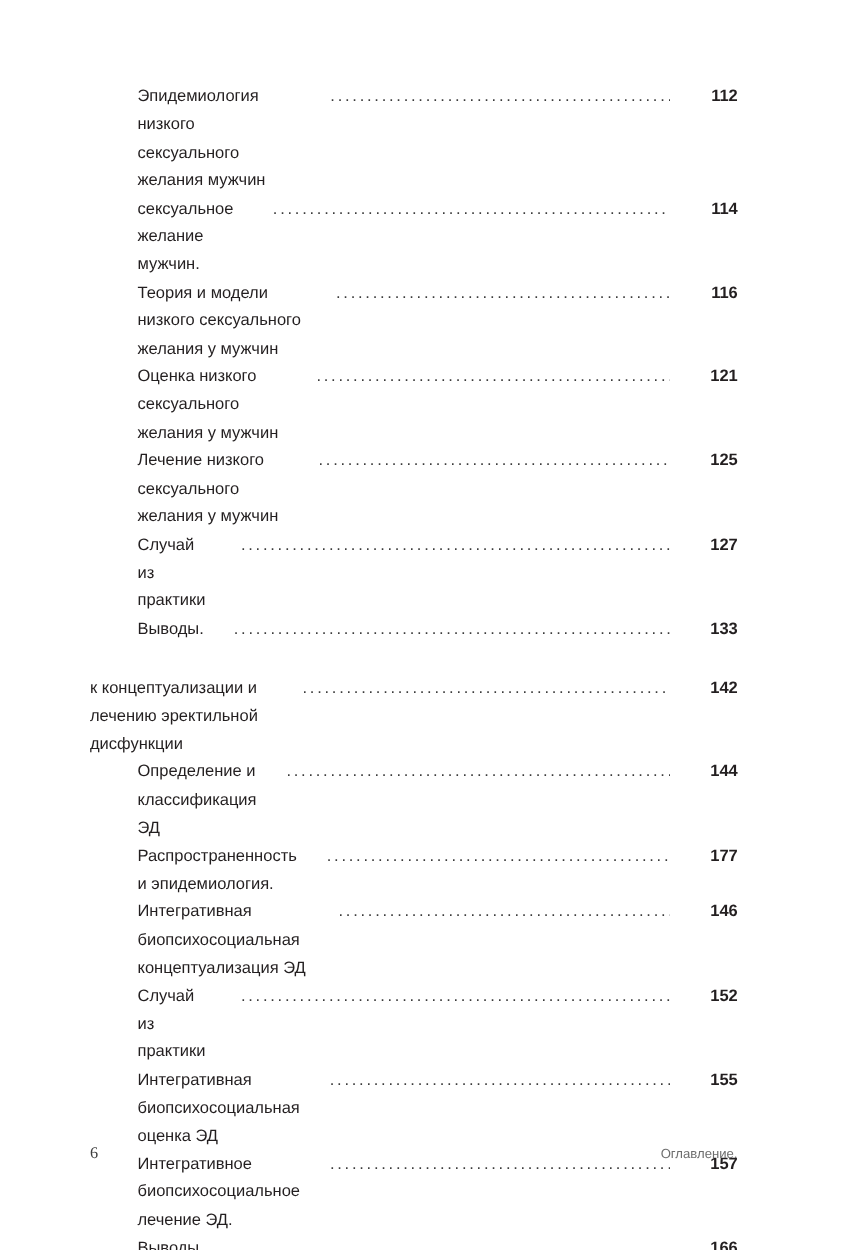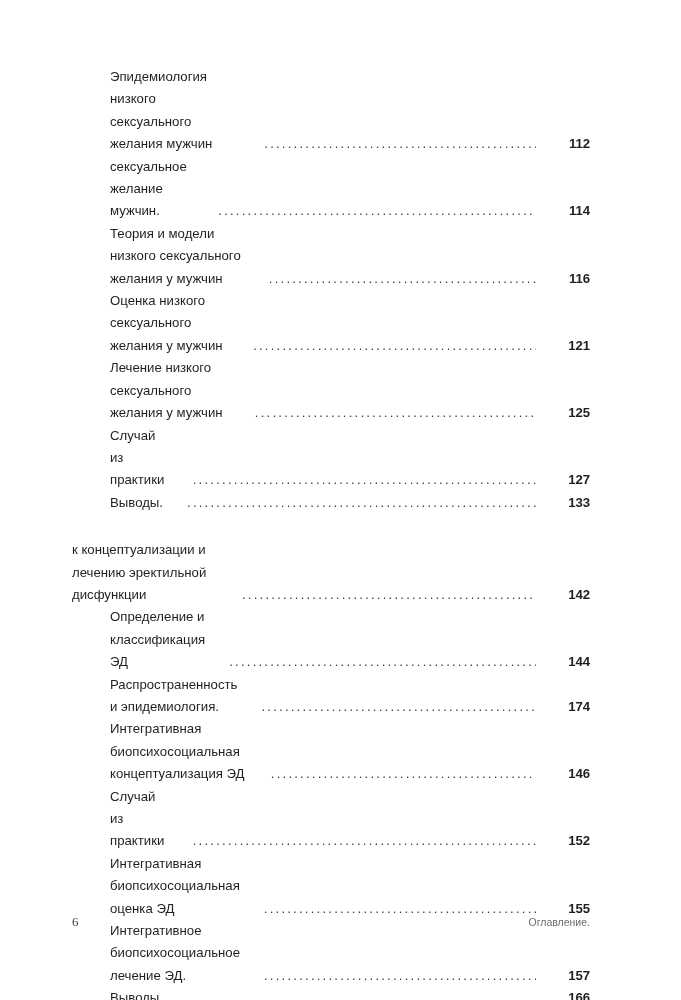--- a/index.html
+++ b/index.html
@@ -43,21 +43,20 @@
   .entry {
     display: block;
     font-size: 13.2px;
     line-height: 22.4px;
     color: #231f20;
     position: relative;
   }
 
   .entry-inner {
     display: flex;
-    align-items: flex-end;
     width: 100%;
     gap: 20px;
   }
 
   .entry-label {
     flex: 0 1 auto;
     white-space: normal;
   }
 
   .leader {
@@ -204,21 +203,21 @@
           <div class="entry-inner">
             <span class="entry-label">Определение и классификация ЭД</span>
             <span class="leader">........................................................................................................................</span>
             <span class="entry-page">144</span>
           </div>
         </div>
         <div class="entry sub">
           <div class="entry-inner">
             <span class="entry-label">Распространенность и эпидемиология.</span>
             <span class="leader">........................................................................................................................</span>
-            <span class="entry-page">174</span>
+            <span class="entry-page">177</span>
           </div>
         </div>
         <div class="entry sub">
           <div class="entry-inner">
             <span class="entry-label">Интегративная биопсихосоциальная концептуализация ЭД</span>
             <span class="leader">........................................................................................................................</span>
             <span class="entry-page">146</span>
           </div>
         </div>
         <div class="entry sub">

